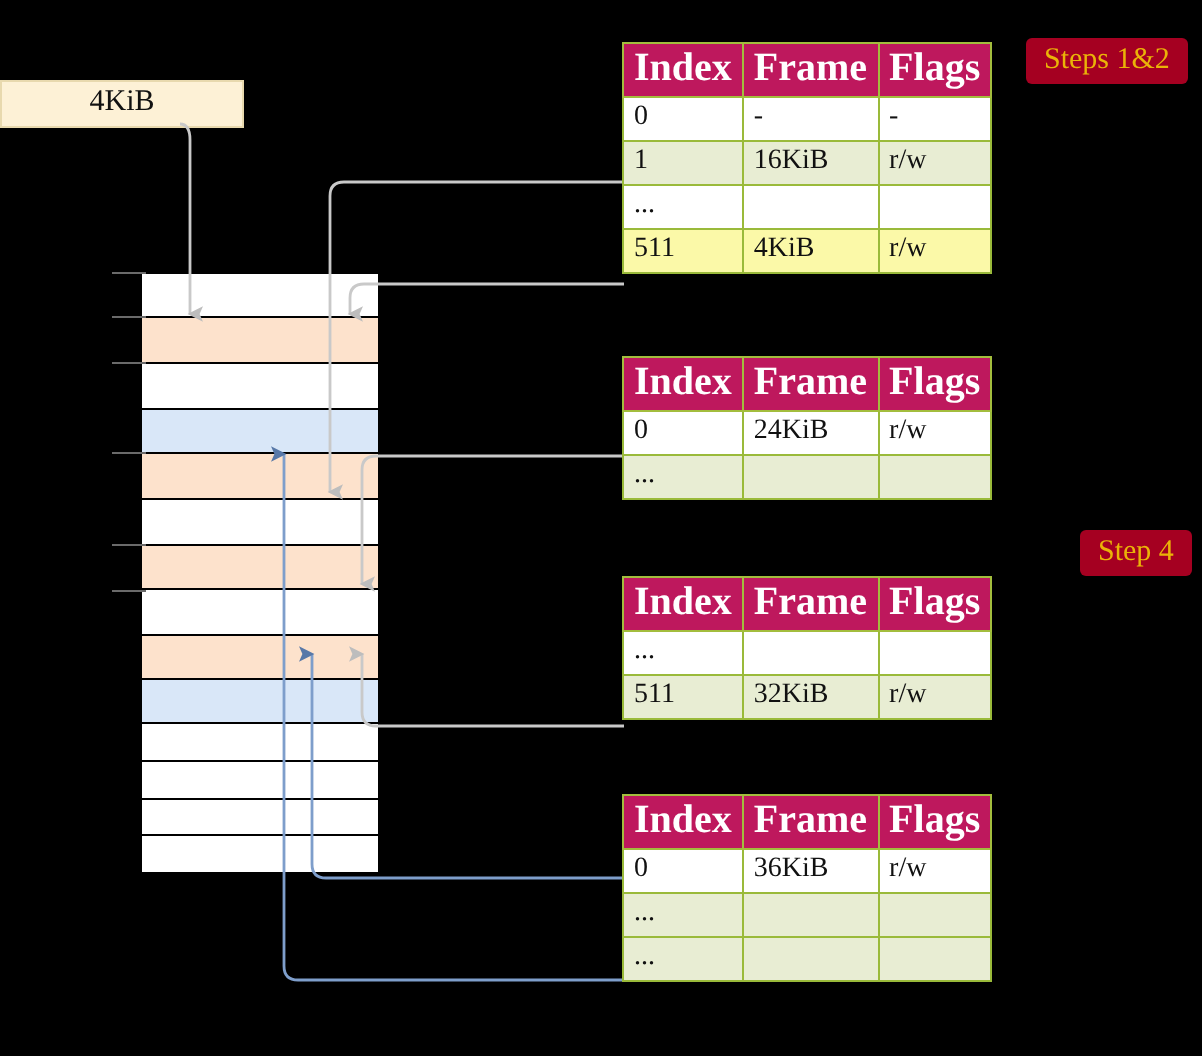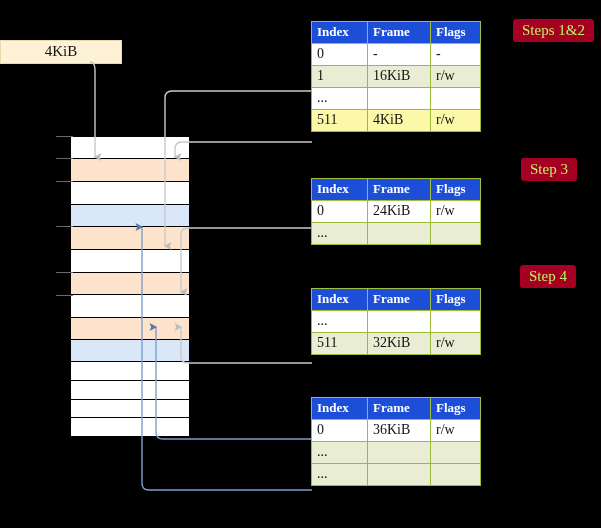--- a/index.html
+++ b/index.html
@@ -7,21 +7,21 @@
     width:601px;height:528px;position:relative;overflow:hidden;
     font-family:"Liberation Serif", serif;
     color:#000;
   }
   .canvas{position:absolute;left:0;top:0;width:601px;height:528px;}
 
   
   .badge{
     position:absolute;
     background:#a50021;
-    color:#bef264;
+    color:#eab308;
     font-family:"Liberation Serif", serif;
     font-size:15px;
     line-height:18px;
     padding:2px 9px 3px 9px;
     border-radius:3px;
     white-space:nowrap;
     text-align:center;
   }
 
   
@@ -48,24 +48,24 @@
     padding:1px 5px 2px 5px;
     height:22px;
     box-sizing:border-box;
     text-align:left;
     font-weight:normal;
     vertical-align:middle;
     color:#111;
     white-space:nowrap;
   }
   .ptable th{
-    background:#1d4ed8;
+    background:#be185d;
     color:#ffffff;
     font-weight:bold;
-    font-size:13px;
+    font-size:20px;
     border:1px solid #a3bd3d;
   }
   .ptable tr.odd td{background:#ffffff;}
   .ptable tr.even td{background:#e8edd3;}
   .ptable td.hl{background:#fbf9a8 !important;}
   .c-idx{width:56px;}
   .c-frm{width:63px;}
   .c-flg{width:50px;}
 
   
@@ -96,23 +96,22 @@
   svg.wires{position:absolute;left:0;top:0;width:601px;height:528px;pointer-events:none;}
 </style>
 </head>
 <body>
 
 <div class="canvas">
 
 
   <div class="badge" style="left:513px;top:19px;">Steps 1&amp;2</div>
 
-  <div class="badge" style="left:521px;top:158px;">Step 3</div>
-
-  <div class="badge" style="left:520px;top:265px;">Step 4</div>
+
+  <div class="badge" style="left:540px;top:265px;">Step 4</div>
 
   <div class="kbox" style="left:0px;top:40px;width:120px;height:22px;">4KiB</div>
 
   <div class="memcol">
     <div class="memrow m-white" style="top:0px;height:22px;"></div>
     <div class="memrow m-orange" style="top:22px;height:23px;"></div>
     <div class="memrow m-white" style="top:45px;height:23px;"></div>
     <div class="memrow m-blue" style="top:68px;height:22px;"></div>
     <div class="memrow m-orange" style="top:90px;height:23px;"></div>
     <div class="memrow m-white" style="top:113px;height:23px;"></div>

